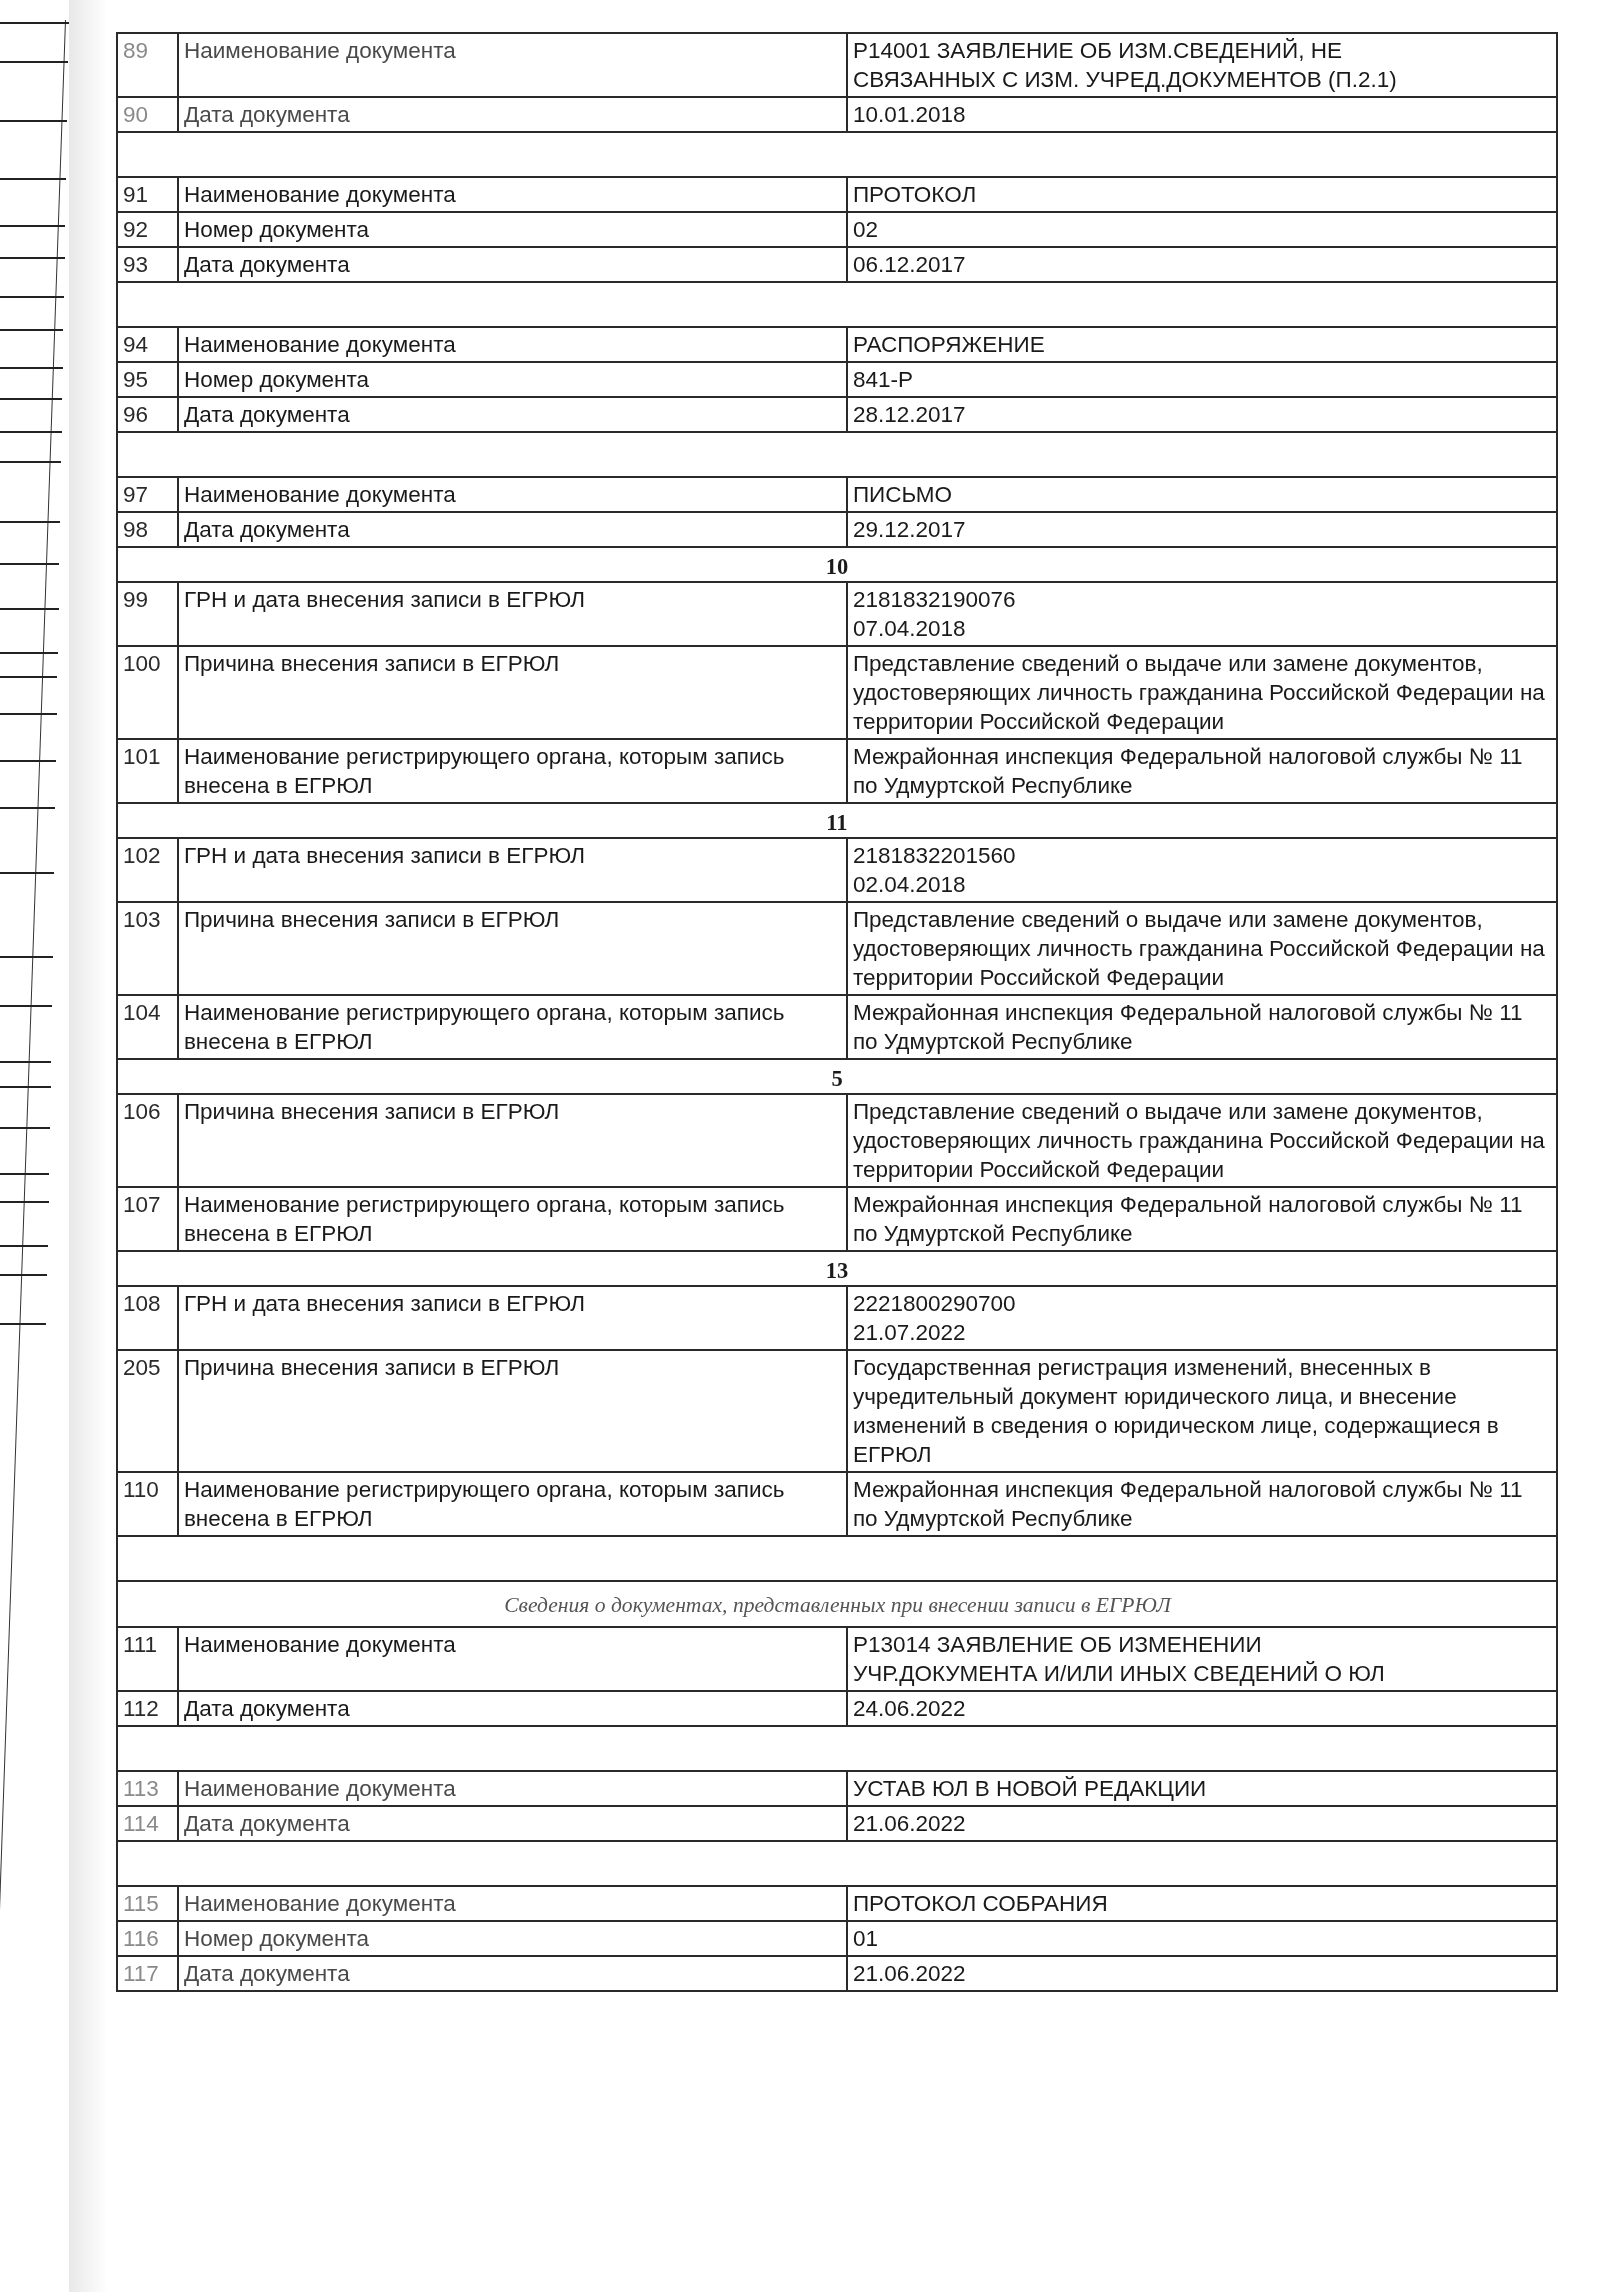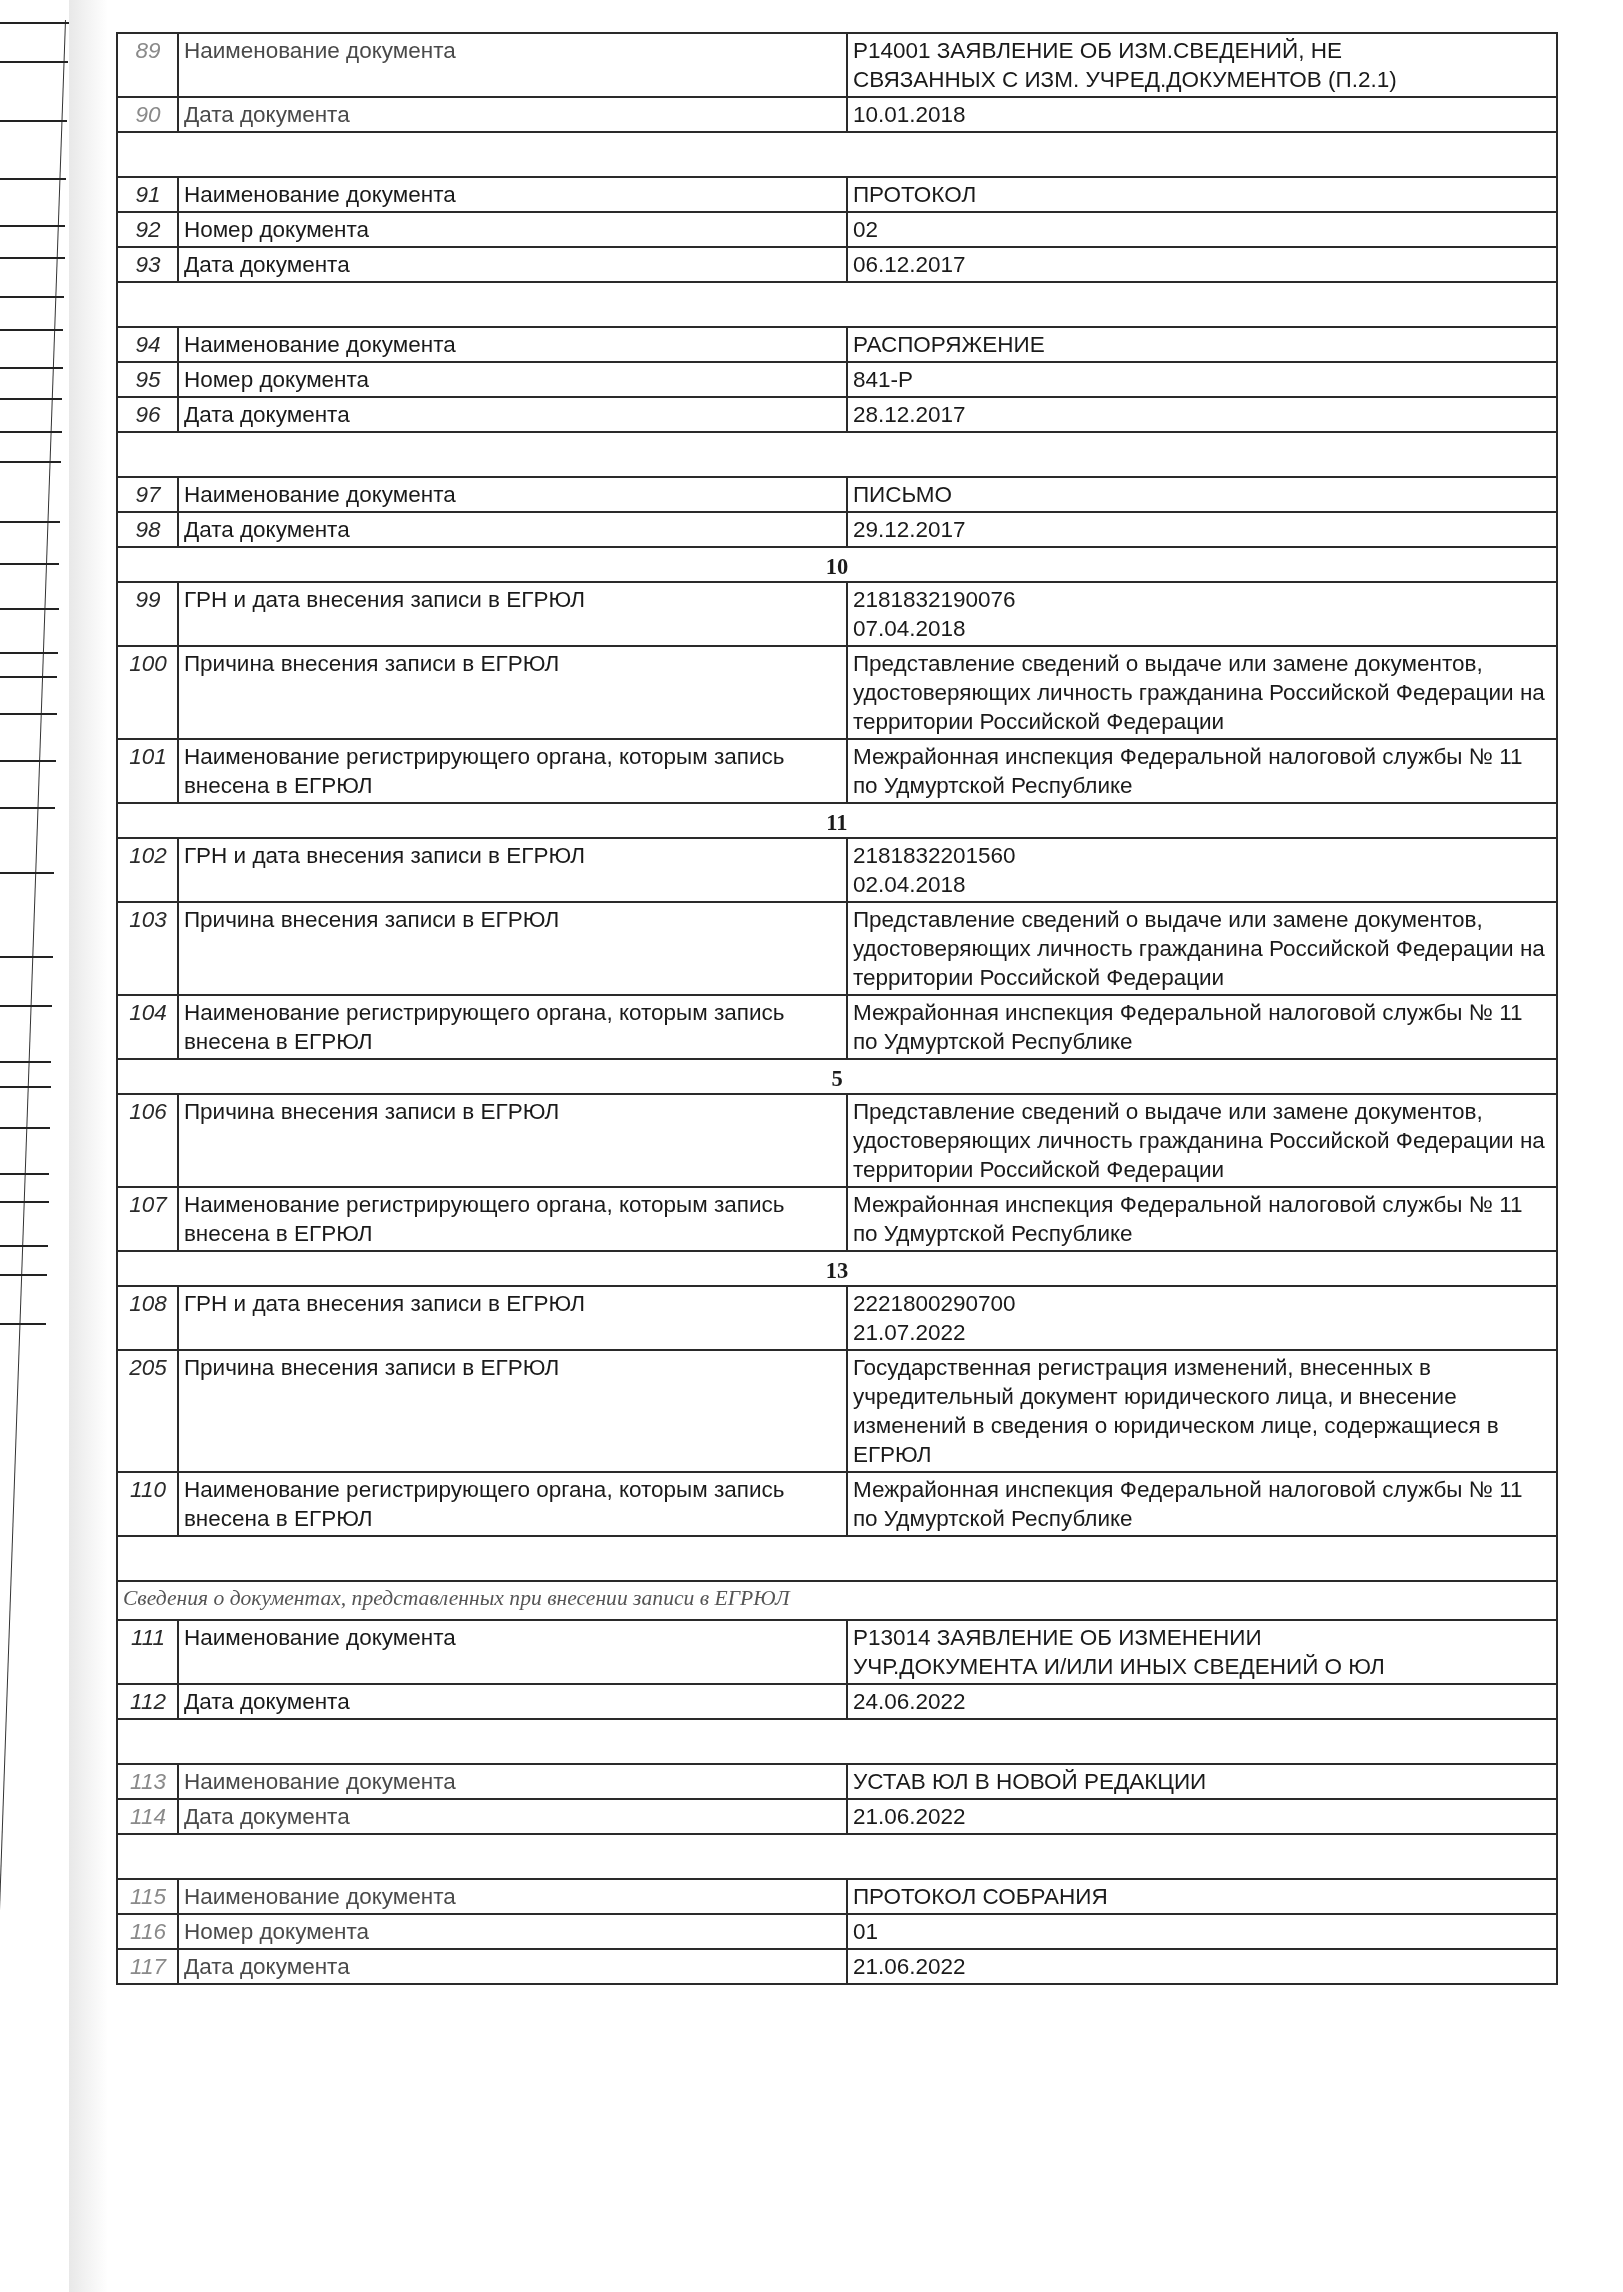--- a/index.html
+++ b/index.html
@@ -30,31 +30,31 @@
     border-collapse: collapse; table-layout: fixed;
     font-size: 22.5px; line-height: 29px;
   }
   table.egrul col.c-num { width: 61px; }
   table.egrul col.c-label { width: 669px; }
   table.egrul col.c-value { width: 710px; }
   table.egrul td {
     border: 2px solid #2a2a2a; vertical-align: top;
     padding: 2px 3.9px 2px 4.9px; white-space: pre-line;
   }
-  td.num { text-align: center; padding-right: 5.9px; color: #2a2a2a; font-style: italic; }
+  td.num { text-align: left; padding-right: 5.9px; color: #2a2a2a; }
   td.num.faded { color: #8a8a8a; }
   td.label.faded { color: #4a4a4a; }
   tr.spacer td { height: 39px; border-left: 2px solid #2a2a2a; border-right: 2px solid #2a2a2a; }
   tr.section td {
     text-align: center; font-family: "Liberation Serif", serif; font-weight: bold;
     font-size: 22.5px; height: 29px; padding: 3.9px 0 0 0;
   }
   tr.subhead td {
-    text-align: left; font-family: "Liberation Serif", serif; font-style: italic;
-    font-size: 21.6px; color: #555; height: 33px; padding-top: 2px;
+    text-align: center; font-family: "Liberation Serif", serif; font-style: italic;
+    font-size: 21.6px; color: #555; height: 33px; padding-top: 9px;
   }
   tr.gap td { height: 39px; }
 </style>
 </head>
 <body>
 
 <div class="under-page">
   <div class="edge"></div>
 <div class="tick" style="top: 21.6px; width: 69px;"></div>
     <div class="tick" style="top: 61px; width: 68px;"></div>

